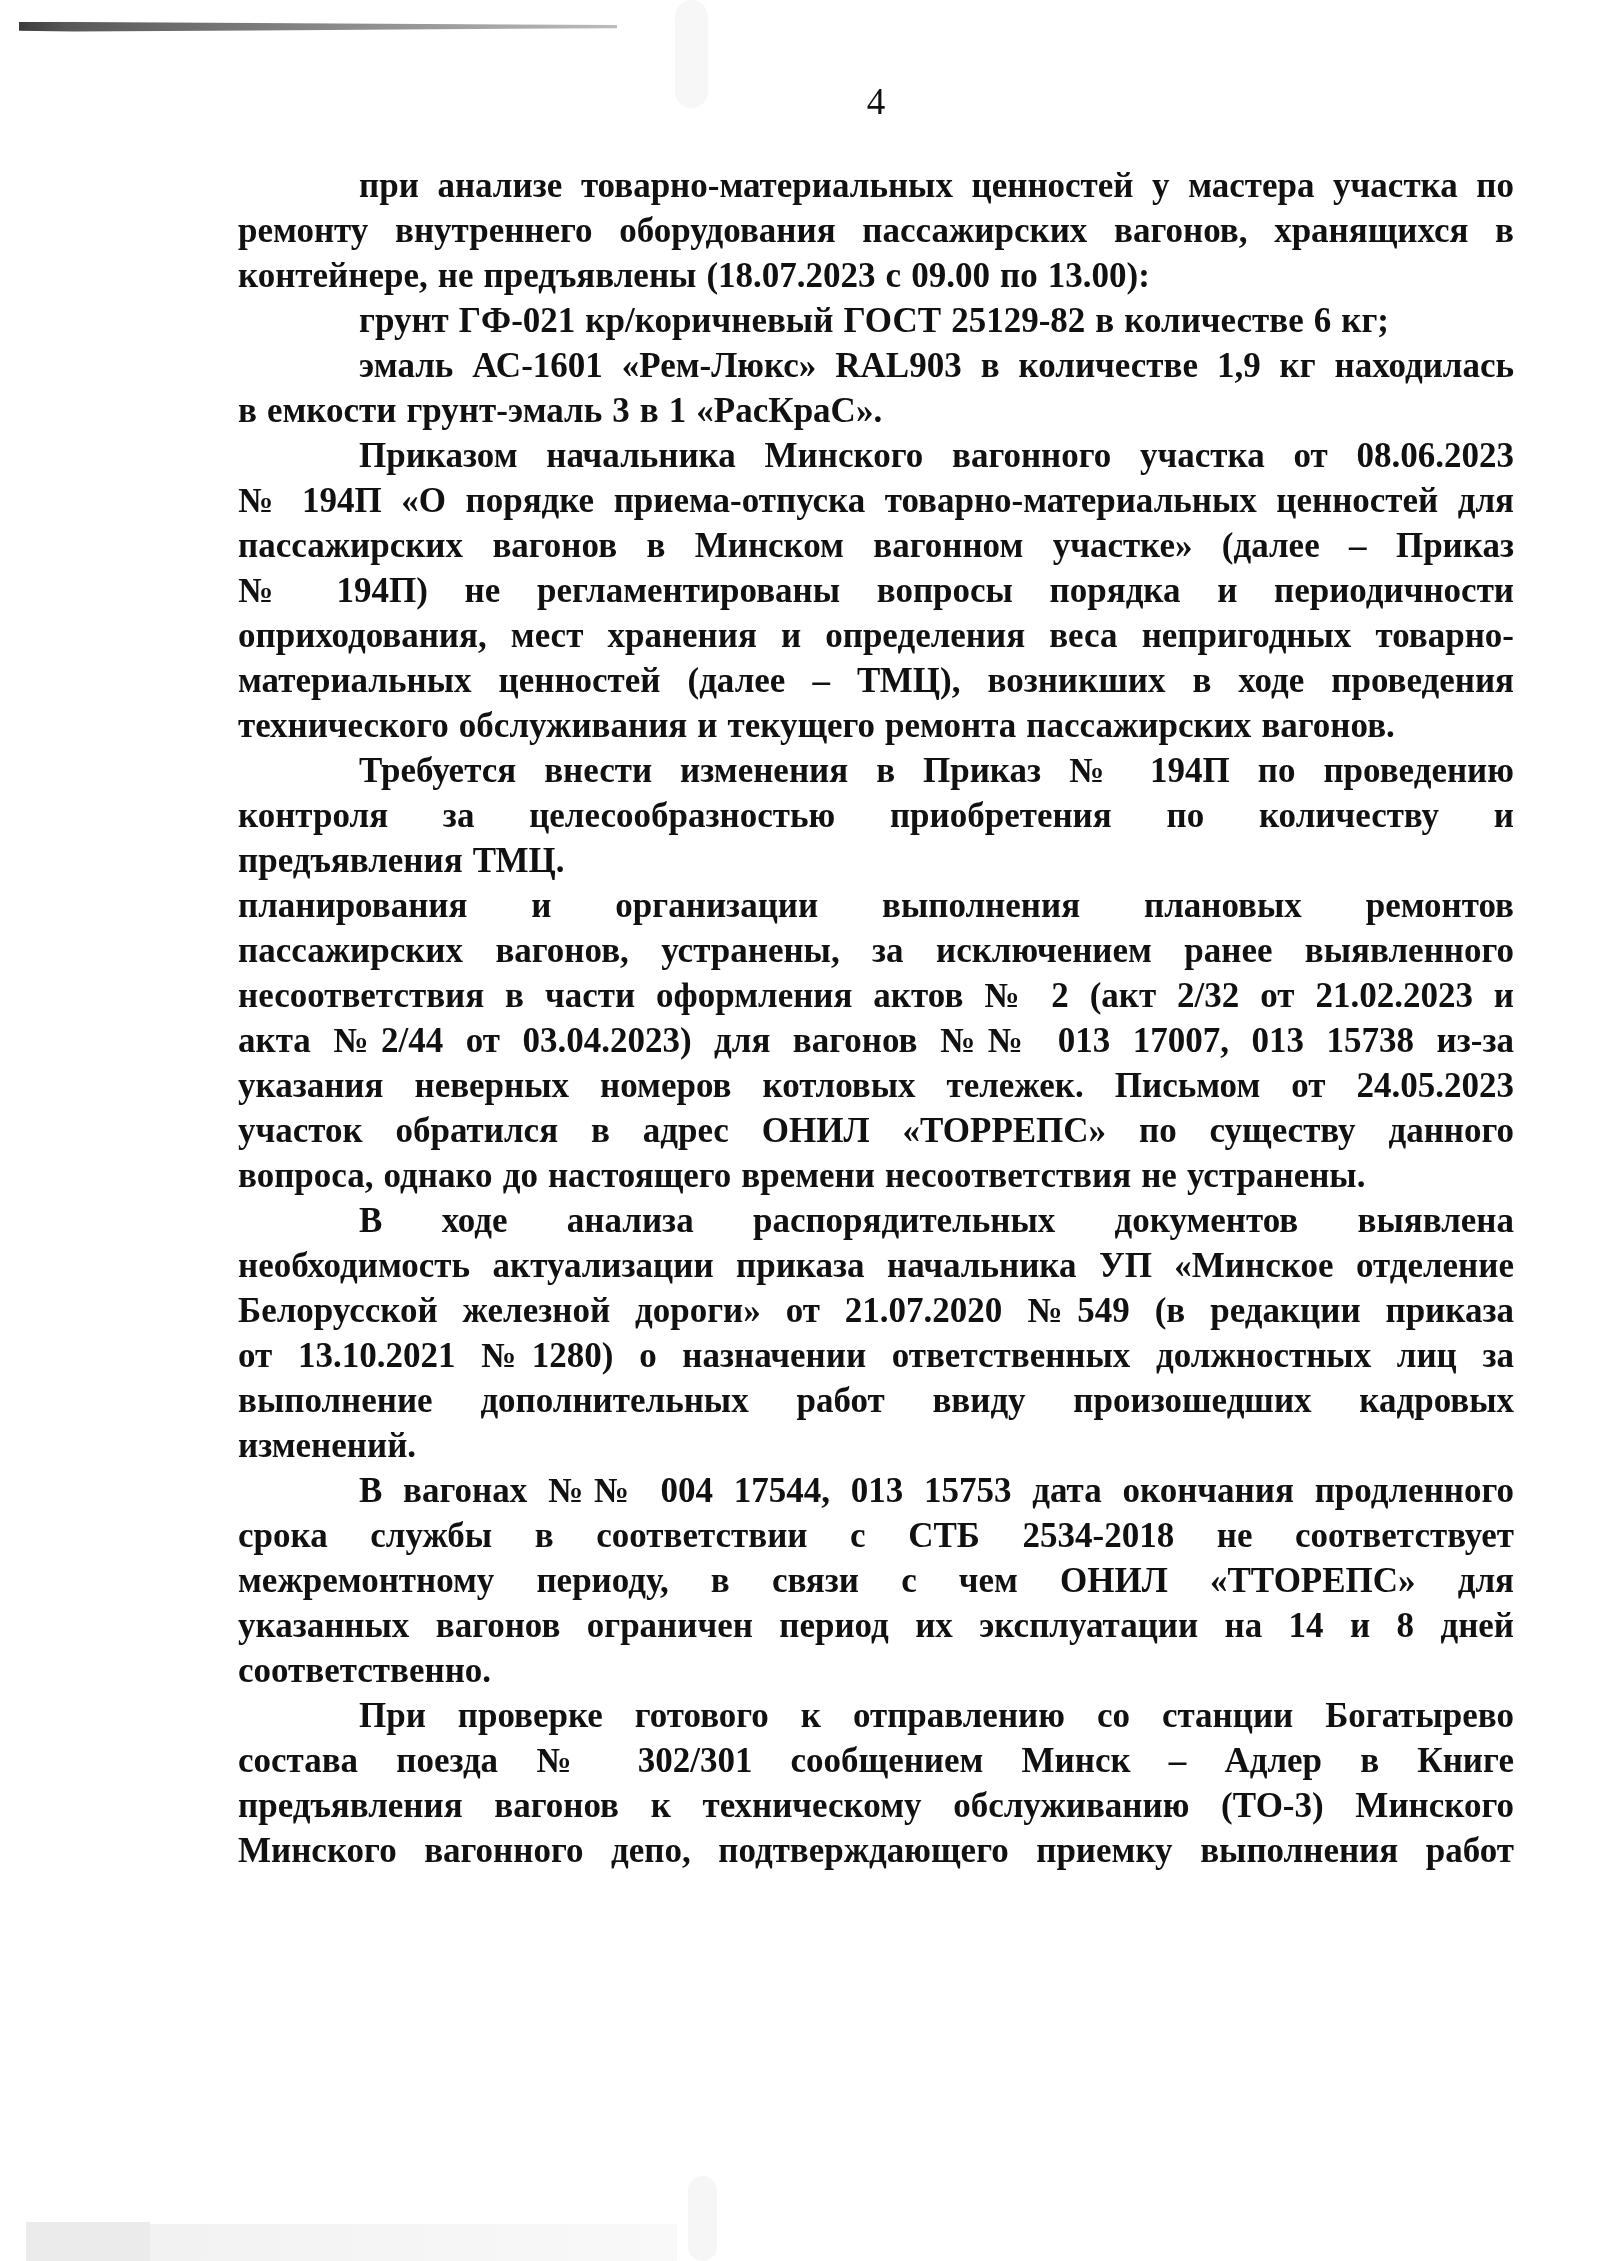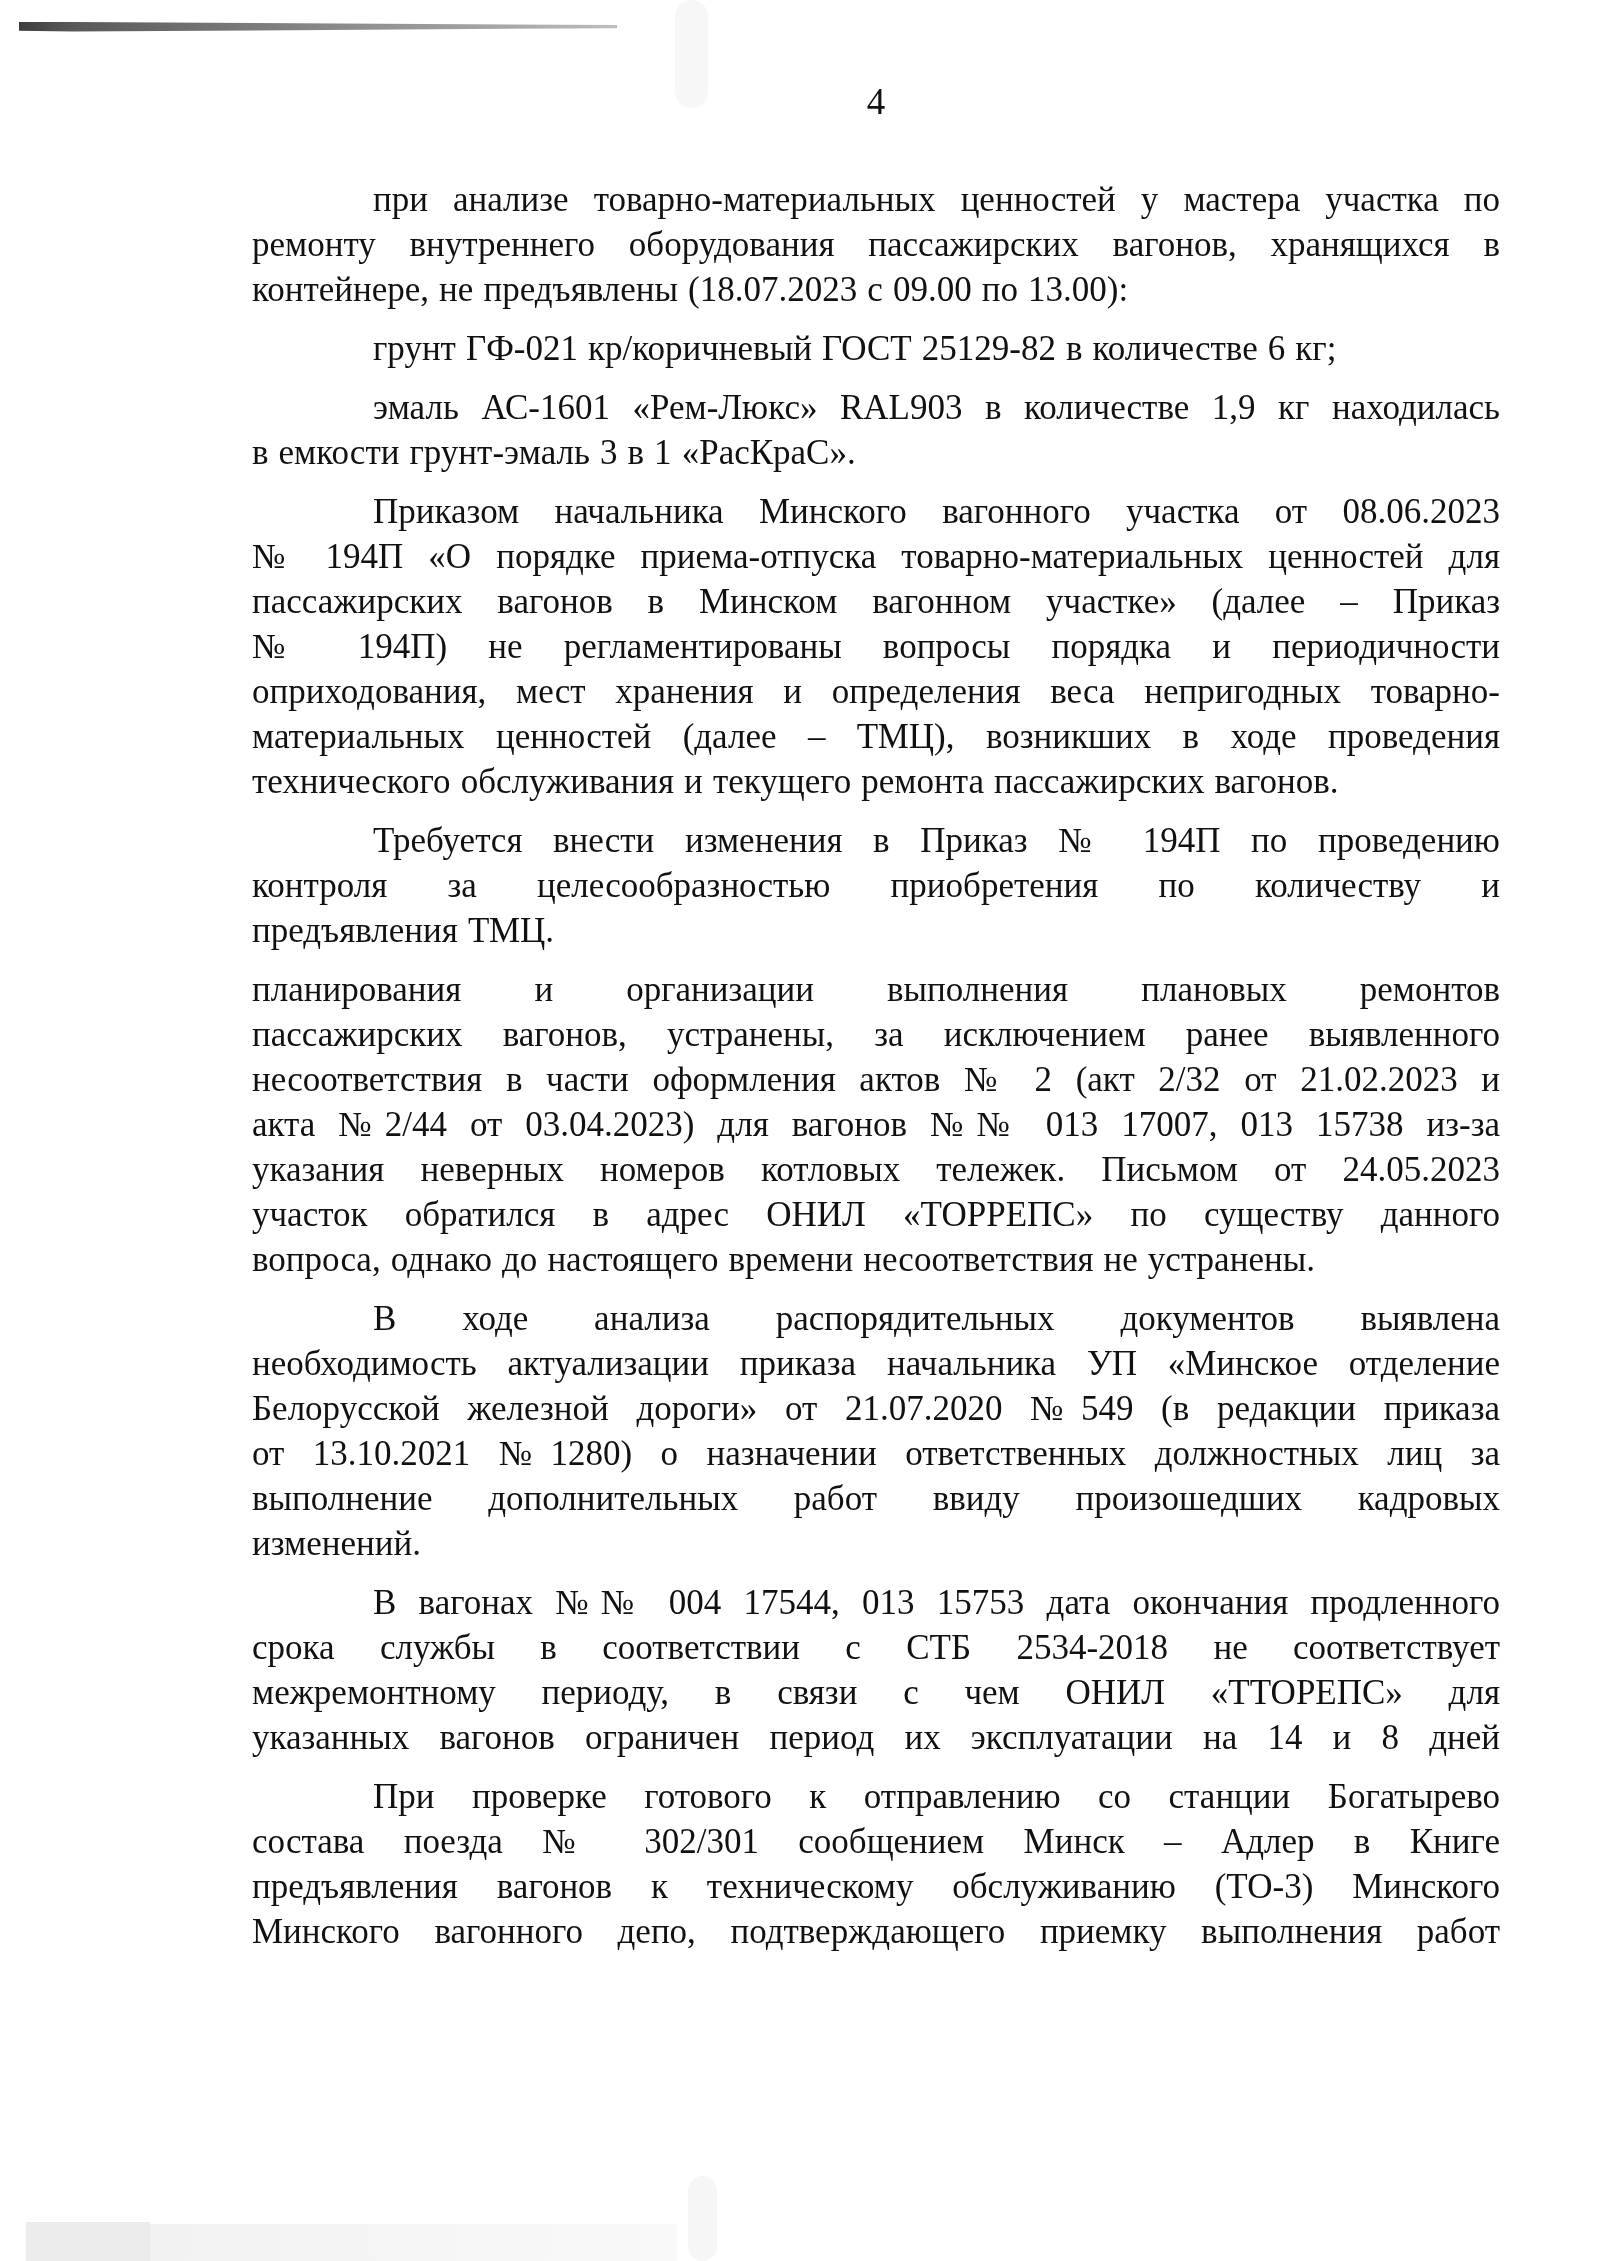--- a/index.html
+++ b/index.html
@@ -57,21 +57,21 @@
     font-size: 37px;
     line-height: 38px;
   }
 
   .body-text {
     position: absolute;
     left: 238px; top: 163px;
     width: 1276px;
   }
 
-  .paragraph { margin: 14px; padding: 0; }
+  .paragraph { margin: 0; padding: 0; font-weight: bold; }
 
   .line {
     font-size: 35px;
     height: 45px;
     line-height: 45px;
     text-align: justify;
     text-align-last: justify;
     overflow: visible;
     word-spacing: 1.3px;
   }
@@ -130,20 +130,21 @@
         <div class="line">Белорусской железной дороги» от 21.07.2020 №549 (в редакции приказа</div>
         <div class="line">от 13.10.2021 №1280) о назначении ответственных должностных лиц за</div>
         <div class="line">выполнение дополнительных работ ввиду произошедших кадровых</div>
         <div class="line last">изменений.</div>
       </div>
       <div class="paragraph">
         <div class="line first">В вагонах №№ 004 17544, 013 15753 дата окончания продленного</div>
         <div class="line">срока службы в соответствии с СТБ 2534-2018 не соответствует</div>
         <div class="line">межремонтному периоду, в связи с чем ОНИЛ «ТТОРЕПС» для</div>
         <div class="line">указанных вагонов ограничен период их эксплуатации на 14 и 8 дней</div>
+        <div class="line last">соответственно.</div>
       </div>
       <div class="paragraph">
         <div class="line first">При проверке готового к отправлению со станции Богатырево</div>
         <div class="line">состава поезда № 302/301 сообщением Минск – Адлер в Книге</div>
         <div class="line">предъявления вагонов к техническому обслуживанию (ТО-3) Минского</div>
         <div class="line">Минского вагонного депо, подтверждающего приемку выполнения работ</div>
       </div>
     </div>
 
   <div class="smudge-bottom-wide"></div>

